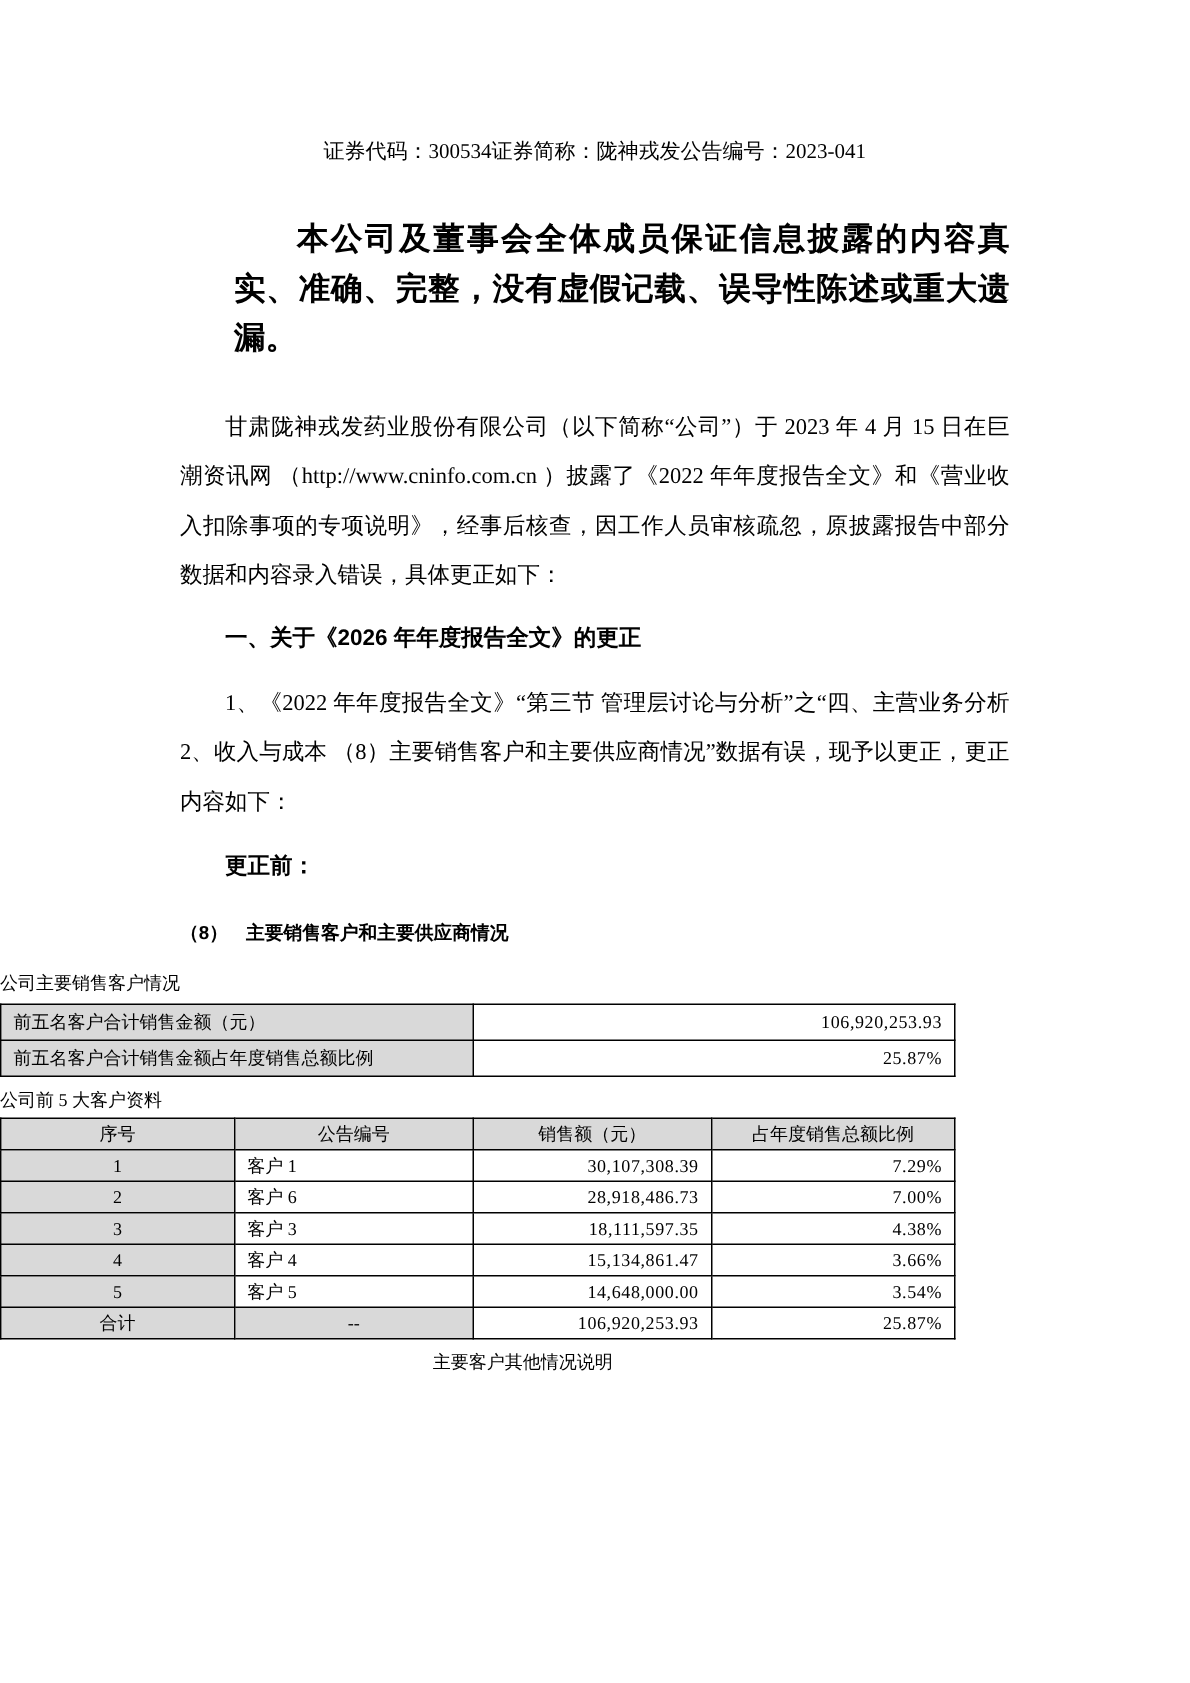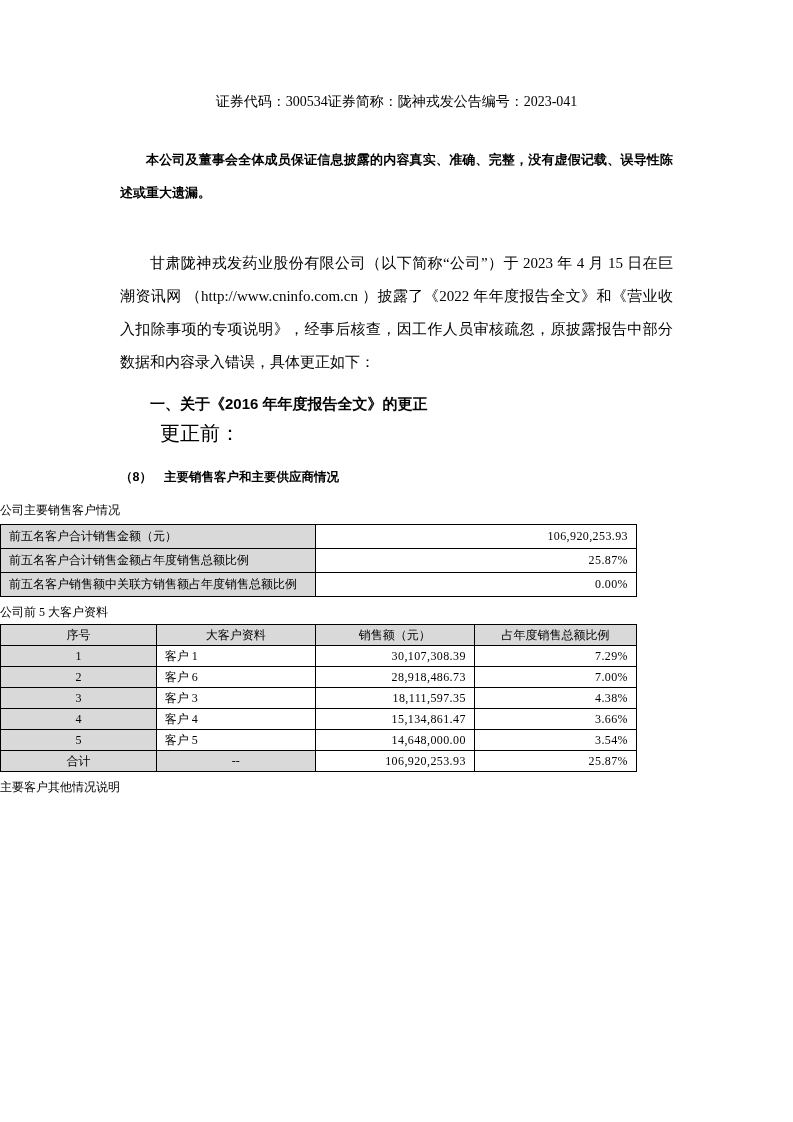--- a/index.html
+++ b/index.html
@@ -30,26 +30,26 @@
     font-family:"Liberation Sans","DejaVu Sans",sans-serif;
     font-weight:700;
     font-size:23px; line-height:46px;
     letter-spacing:1px;
   }
 
   .declaration {
     margin-top:32px;
     font-family:"Liberation Sans","DejaVu Sans",sans-serif;
     font-weight:700;
-    font-size:13px; line-height:33px;
-    text-indent:2em; text-align:justify;
+    font-size:21px; line-height:33px;
+    text-indent:2em; text-align:justify;margin-left:36px;
   }
 
   .intro {
-    margin-top:38px;
+    margin-top:27px;
     font-size:15px; line-height:33px;
     text-indent:2em; text-align:justify;
   }
 
   .section-heading {
     margin-top:8px;
     font-family:"Liberation Sans","DejaVu Sans",sans-serif;
     font-weight:700;
     font-size:15px; line-height:20px;
     text-indent:2em;
@@ -57,22 +57,22 @@
 
   .correction-para {
     margin-top:17px;
     font-size:15px; line-height:33px;
     text-indent:2em; text-align:justify;
   }
 
   .before-label {
     margin-top:8px;
     font-family:"Liberation Sans","DejaVu Sans",sans-serif;
-    font-weight:400;
-    font-size:20px; line-height:22px;
+    font-weight:700;
+    font-size:15px; line-height:22px;
     text-indent:2em;
   }
 
   .subsection-heading {
     margin-top:25px;
     font-family:"Liberation Sans","DejaVu Sans",sans-serif;
     font-weight:700;
     font-size:12.5px; line-height:17px;
   }
   .subsection-heading .marker { margin-right:12px; }
@@ -100,41 +100,42 @@
   .tbl-summary td { padding:4px 8px; line-height:15px; }
   .tbl-customers { margin-top:3px; }
   .tbl-customers td, .tbl-customers th { padding:2.5px 8px; line-height:15px; }
 
   .shade { background:var(--shade); }
   .al { text-align:left; }
   .ac { text-align:center; }
   .ar { text-align:right; }
   .num { letter-spacing:0.4px; }
 
-  .footer-note { margin-top:7px; font-size:12px; line-height:16px; }
+  .footer-note { margin-top:7px; font-size:12px; line-height:16px;text-align:center; }
 </style>
 </head>
 <body>
 
 <div class="page">
 
   <div class="text-col">
     <div class="doc-header">
       <span>证券代码：300534</span>
       <span>证券简称：陇神戎发</span>
       <span>公告编号：2023-041</span>
     </div>
 
 
     <p class="declaration">本公司及董事会全体成员保证信息披露的内容真实、准确、完整，没有虚假记载、误导性陈述或重大遗漏。</p>
 
     <p class="intro">甘肃陇神戎发药业股份有限公司（以下简称“公司”）于 2023 年 4 月 15 日在巨潮资讯网 （http://www.cninfo.com.cn ）披露了《2022 年年度报告全文》和《营业收入扣除事项的专项说明》，经事后核查，因工作人员审核疏忽，原披露报告中部分数据和内容录入错误，具体更正如下：</p>
 
-    <div class="section-heading">一、关于《2016 年年度报告全文》的更正</div>
-
+    <div class="section-heading">一、关于《2026 年年度报告全文》的更正</div>
+
+    <p class="correction-para">1、《2022 年年度报告全文》“第三节 管理层讨论与分析”之“四、主营业务分析 2、收入与成本 （8）主要销售客户和主要供应商情况”数据有误，现予以更正，更正内容如下：</p>
 
     <div class="before-label">更正前：</div>
 
     <div class="subsection-heading">
       <span class="marker">（8）</span><span>主要销售客户和主要供应商情况</span>
     </div>
   </div>
 
   <div class="table-col">
     <div class="table-caption caption-1">公司主要销售客户情况</div>
@@ -145,41 +146,37 @@
           <col style="width:50.5%">
         </colgroup>
       <tbody>
           <tr>
         <td class="shade al">前五名客户合计销售金额（元）</td>
         <td class="ar num">106,920,253.93</td>
       </tr>
       <tr>
         <td class="shade al">前五名客户合计销售金额占年度销售总额比例</td>
         <td class="ar num">25.87%</td>
-      </tr>
-      <tr>
-        <td class="shade al">前五名客户销售额中关联方销售额占年度销售总额比例</td>
-        <td class="ar num">0.00%</td>
       </tr>
     </tbody>
       </table>
 
     <div class="table-caption caption-2">公司前 5 大客户资料</div>
 
     <table class="tbl-customers">
       <colgroup>
           <col style="width:24.5%">
           <col style="width:25%">
           <col style="width:25%">
           <col style="width:25.5%">
         </colgroup>
       <tbody>
           <tr>
         <th class="shade ac">序号</th>
-        <th class="shade ac">大客户资料</th>
+        <th class="shade ac">公告编号</th>
         <th class="shade ac">销售额（元）</th>
         <th class="shade ac">占年度销售总额比例</th>
       </tr>
       <tr>
         <td class="shade ac">1</td>
         <td class="al">客户 1</td>
         <td class="ar num">30,107,308.39</td>
         <td class="ar num">7.29%</td>
       </tr>
       <tr>

